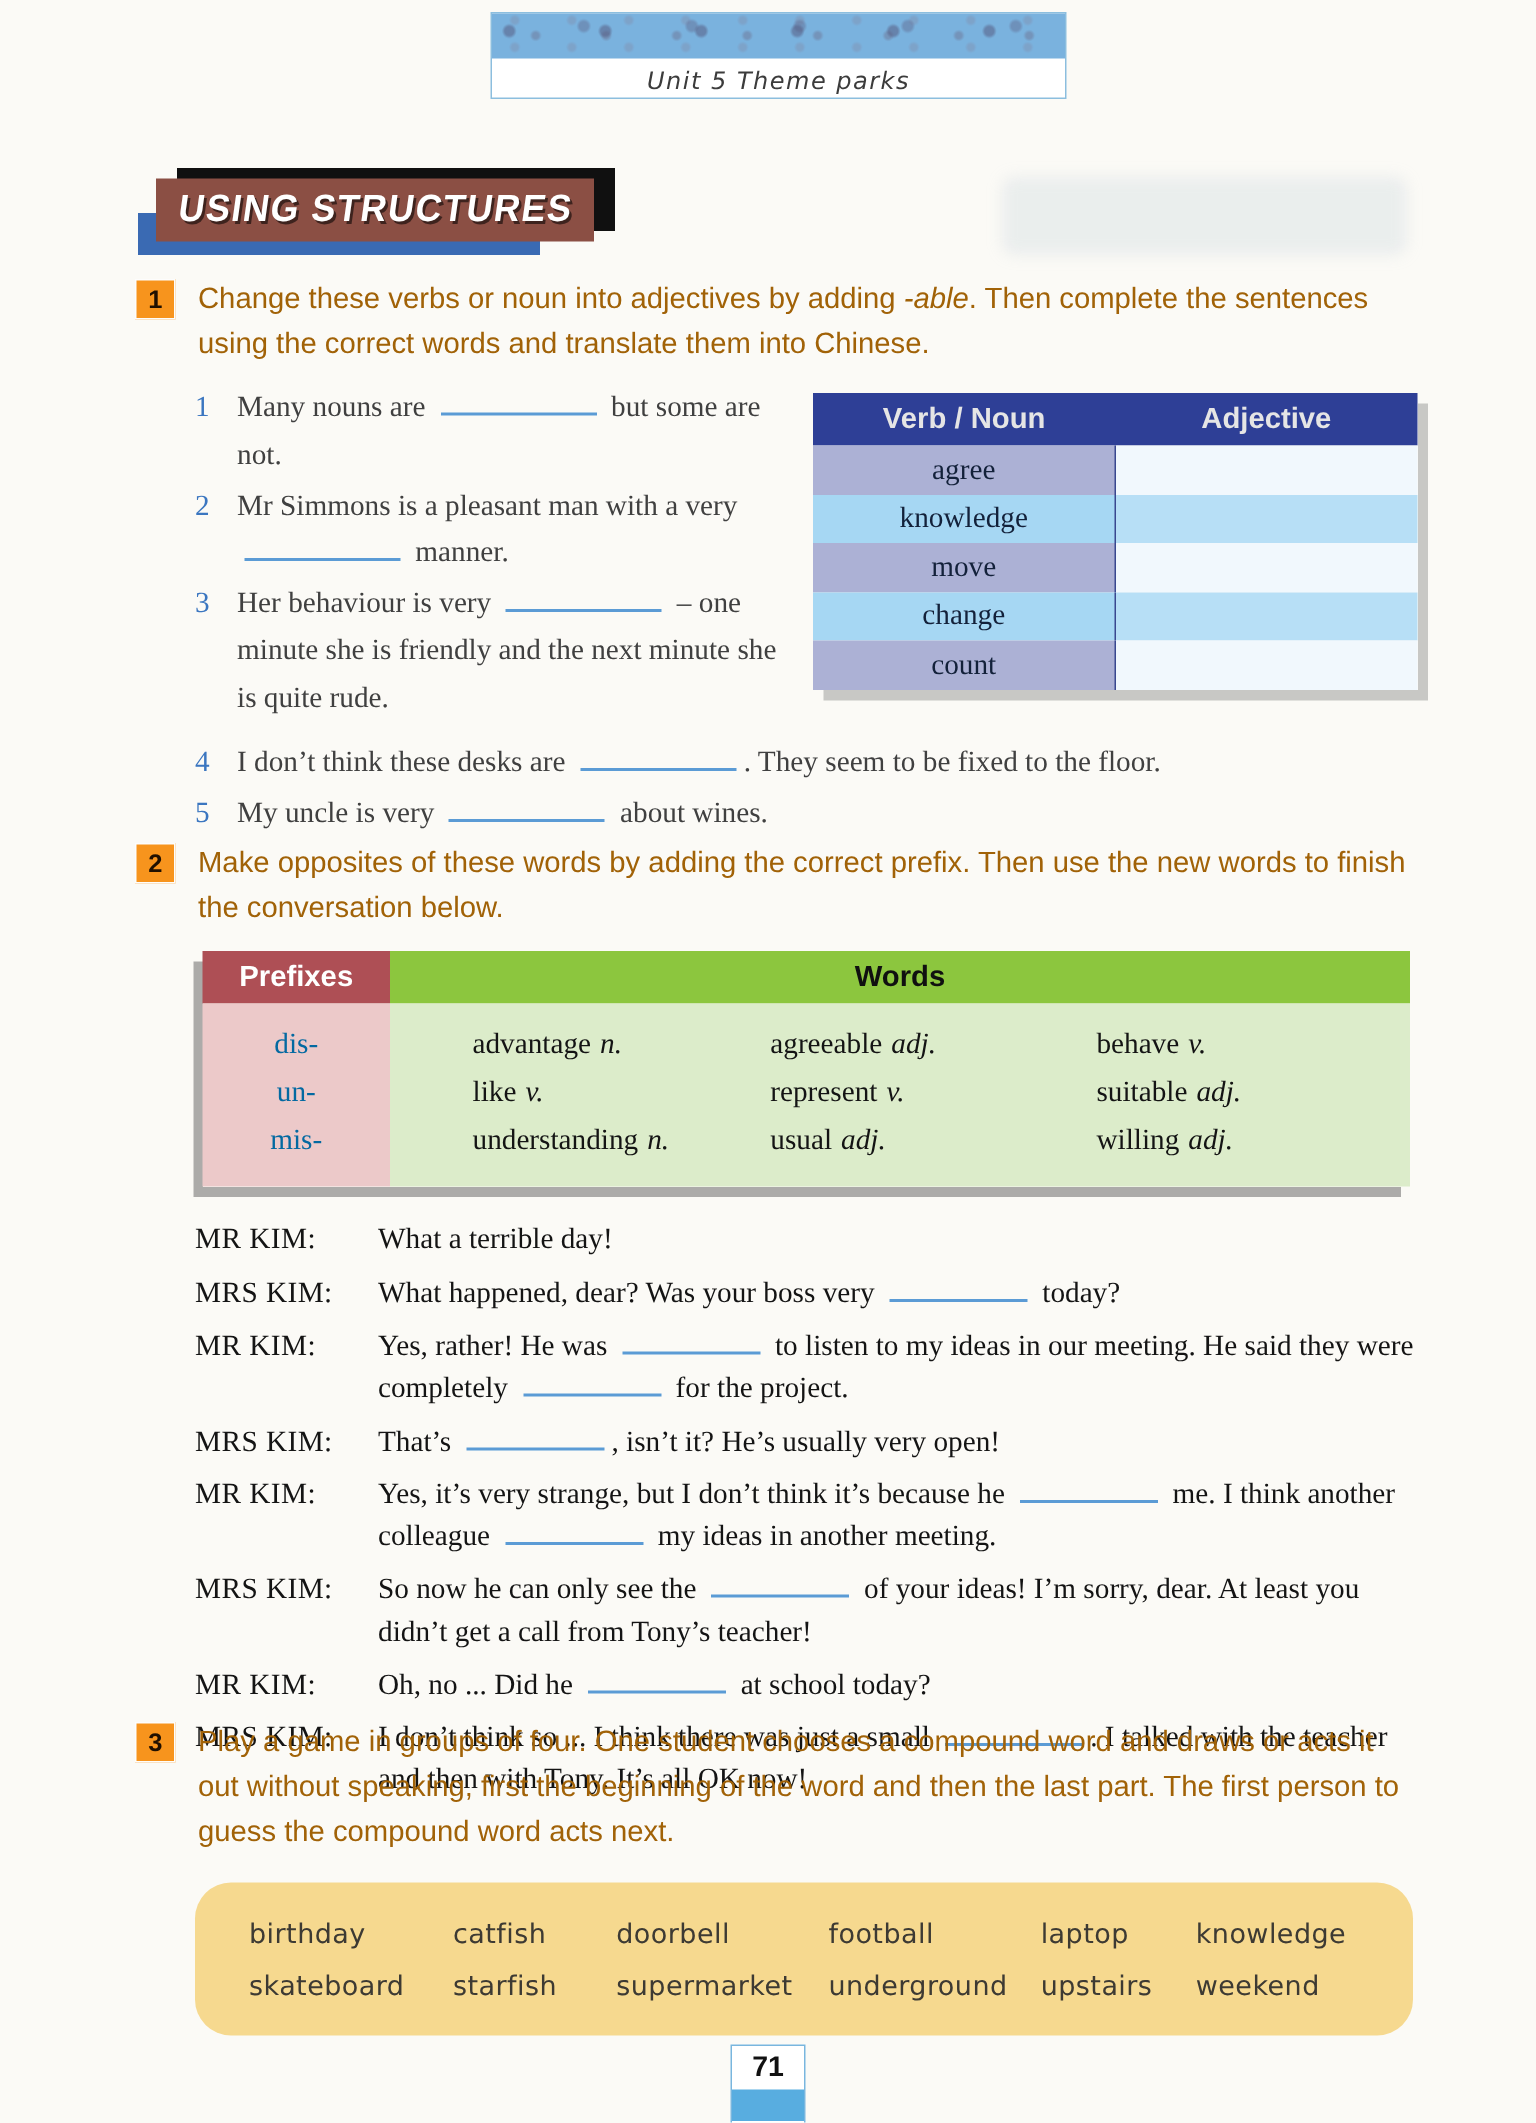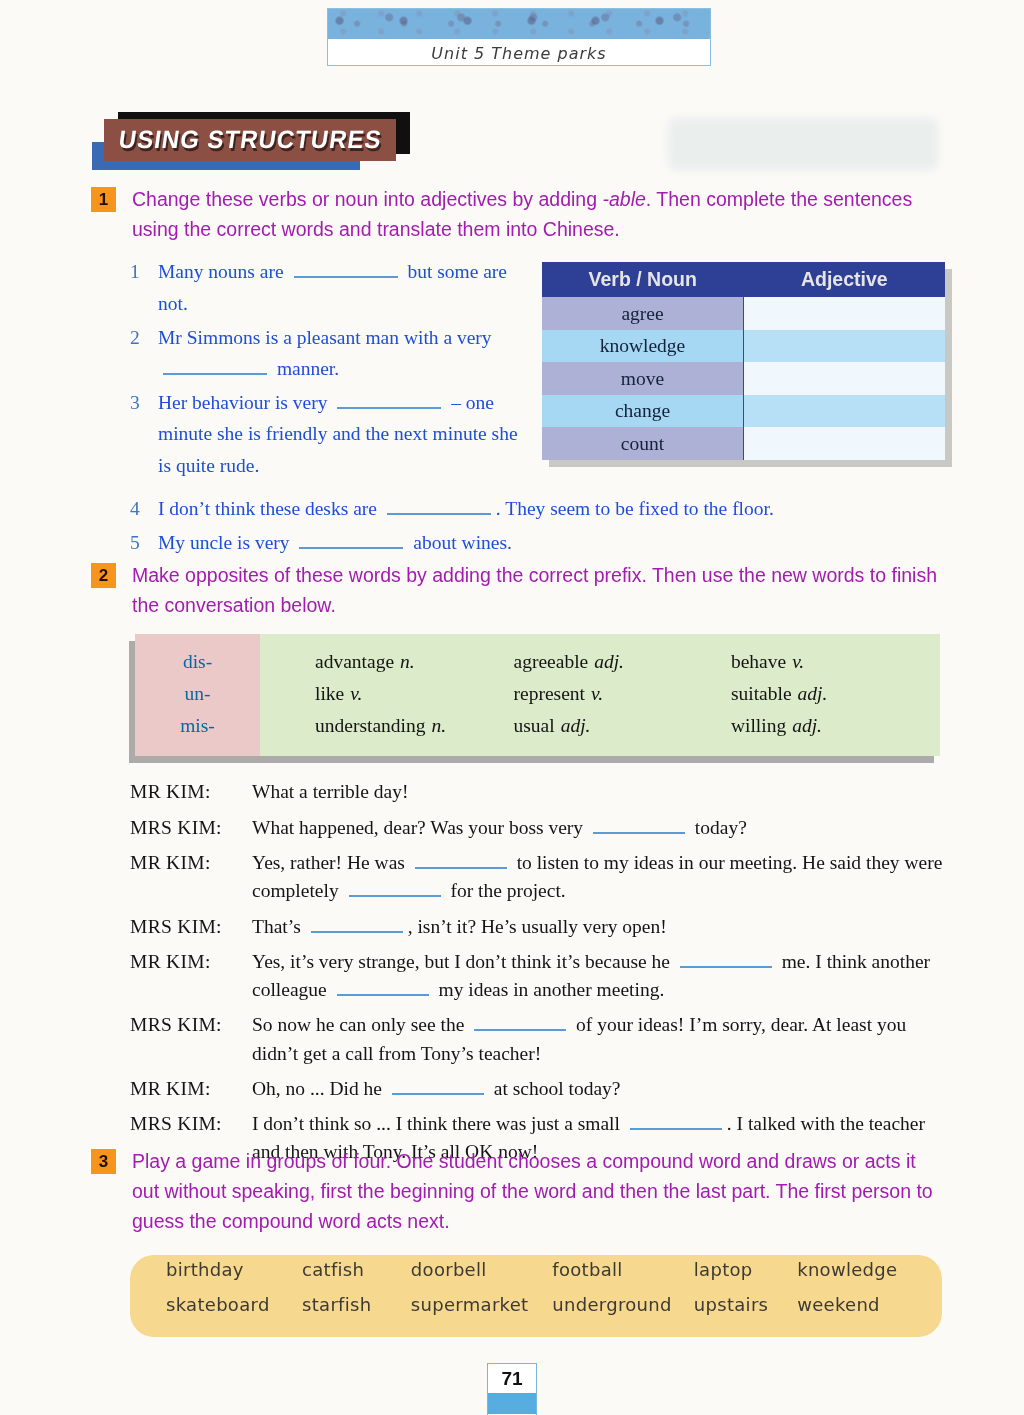--- a/index.html
+++ b/index.html
@@ -56,35 +56,35 @@
   .exercise { position:absolute; left:90px; width:855px; }
   .ex-head { display:flex; align-items:flex-start; }
   .badge {
     flex:0 0 auto; width:27px; height:27px; margin-top:2px;
     background:#f7941d; border:1px solid #fdfdfd; outline:1px solid #e0competent;
     box-shadow:0 0 0 1px #d8competent;
     display:flex; align-items:center; justify-content:center;
     font-weight:bold; font-size:17px; color:#201000;
   }
   .instruction {
-    margin-left:15px; font-size:19.5px; line-height:1.55; color:#a21caf;
+    margin-left:15px; font-size:19.5px; line-height:1.55; color:#a16207;
   }
   .instruction i { font-style:italic; }
   .blank {
     display:inline-block; width:104px; height:14px;
     border-bottom:2px solid #5b9bd5; margin:0 5px; vertical-align:baseline;
   }
   .blank.small { width:92px; }
 
   
   .ex1-body { display:flex; margin-top:12px; margin-left:40px; }
   .sent-col { width:400px; flex:0 0 auto; }
   .sentence { display:flex; font-family:"Liberation Serif", serif; font-size:19.5px; line-height:1.62; margin-bottom:2px; }
   .sentence .num { flex:0 0 28px; color:#3b76c0; }
-  .sentence .stext { flex:1; color:#1d4ed8; }
+  .sentence .stext { flex:1; color:#404040; }
   .fullwidth-sents { margin-left:40px; margin-top:10px; }
 
   .vtable { width:418px; margin-left:12px; margin-top:6px; box-shadow:7px 7px 0 rgba(125,125,125,.40); height:fit-content; }
   .vtable-header { display:flex; background:#2e3f96; }
   .vtable-header .hcell {
     flex:1; height:35px; display:flex; align-items:center; justify-content:center;
     color:#e5e5e5; font-weight:bold; font-size:19.5px;
   }
   .vtable-row { display:flex; height:32.5px; }
   .vtable-row .lcell {
@@ -127,21 +127,21 @@
 
   
   .conversation { margin-left:40px; margin-top:22px; font-family:"Liberation Serif", serif; font-size:19.5px; }
   .turn { display:flex; line-height:1.45; margin-bottom:7px; }
   .speaker { flex:0 0 122px; color:#141414; letter-spacing:.3px; }
   .turn-text { flex:1; color:#141414; }
 
   
   .wordbank {
     margin-left:40px; margin-top:18px; width:812px;
-    background:#f6d98f; border-radius:24px; padding:4px 36px 22px 36px;
+    background:#f6d98f; border-radius:24px; padding:24px 36px 22px 36px;
     display:grid; grid-template-columns:1.25fr 1fr 1.3fr 1.3fr 0.95fr 1fr;
     row-gap:14px;
     font-family:"DejaVu Sans", sans-serif; font-size:18px; color:#3d3a33; letter-spacing:.3px;
   }
 
   
   .pagenum-box {
     position:absolute; left:487px; top:1363px; width:50px; height:68px;
     border:1px solid #79b6de; background:#fff;
   }
@@ -257,20 +257,24 @@
     </div>
   </div>
 
   <div class="exercise ex2">
     <div class="ex-head">
       <span class="badge">2</span>
       <p class="instruction">Make opposites of these words by adding the correct prefix. Then use the new words to finish the conversation below.</p>
     </div>
 
     <div class="ptable">
+      <div class="ptable-header">
+        <div class="pref-h">Prefixes</div>
+        <div class="words-h">Words</div>
+      </div>
       <div class="ptable-body">
         <div class="pref-col">
           <div class="pref-item">dis-</div>
           <div class="pref-item">un-</div>
           <div class="pref-item">mis-</div>
         </div>
         <div class="words-grid">
           <div class="word-cell">
               <span>advantage</span>
               <span class="pos">n.</span>

